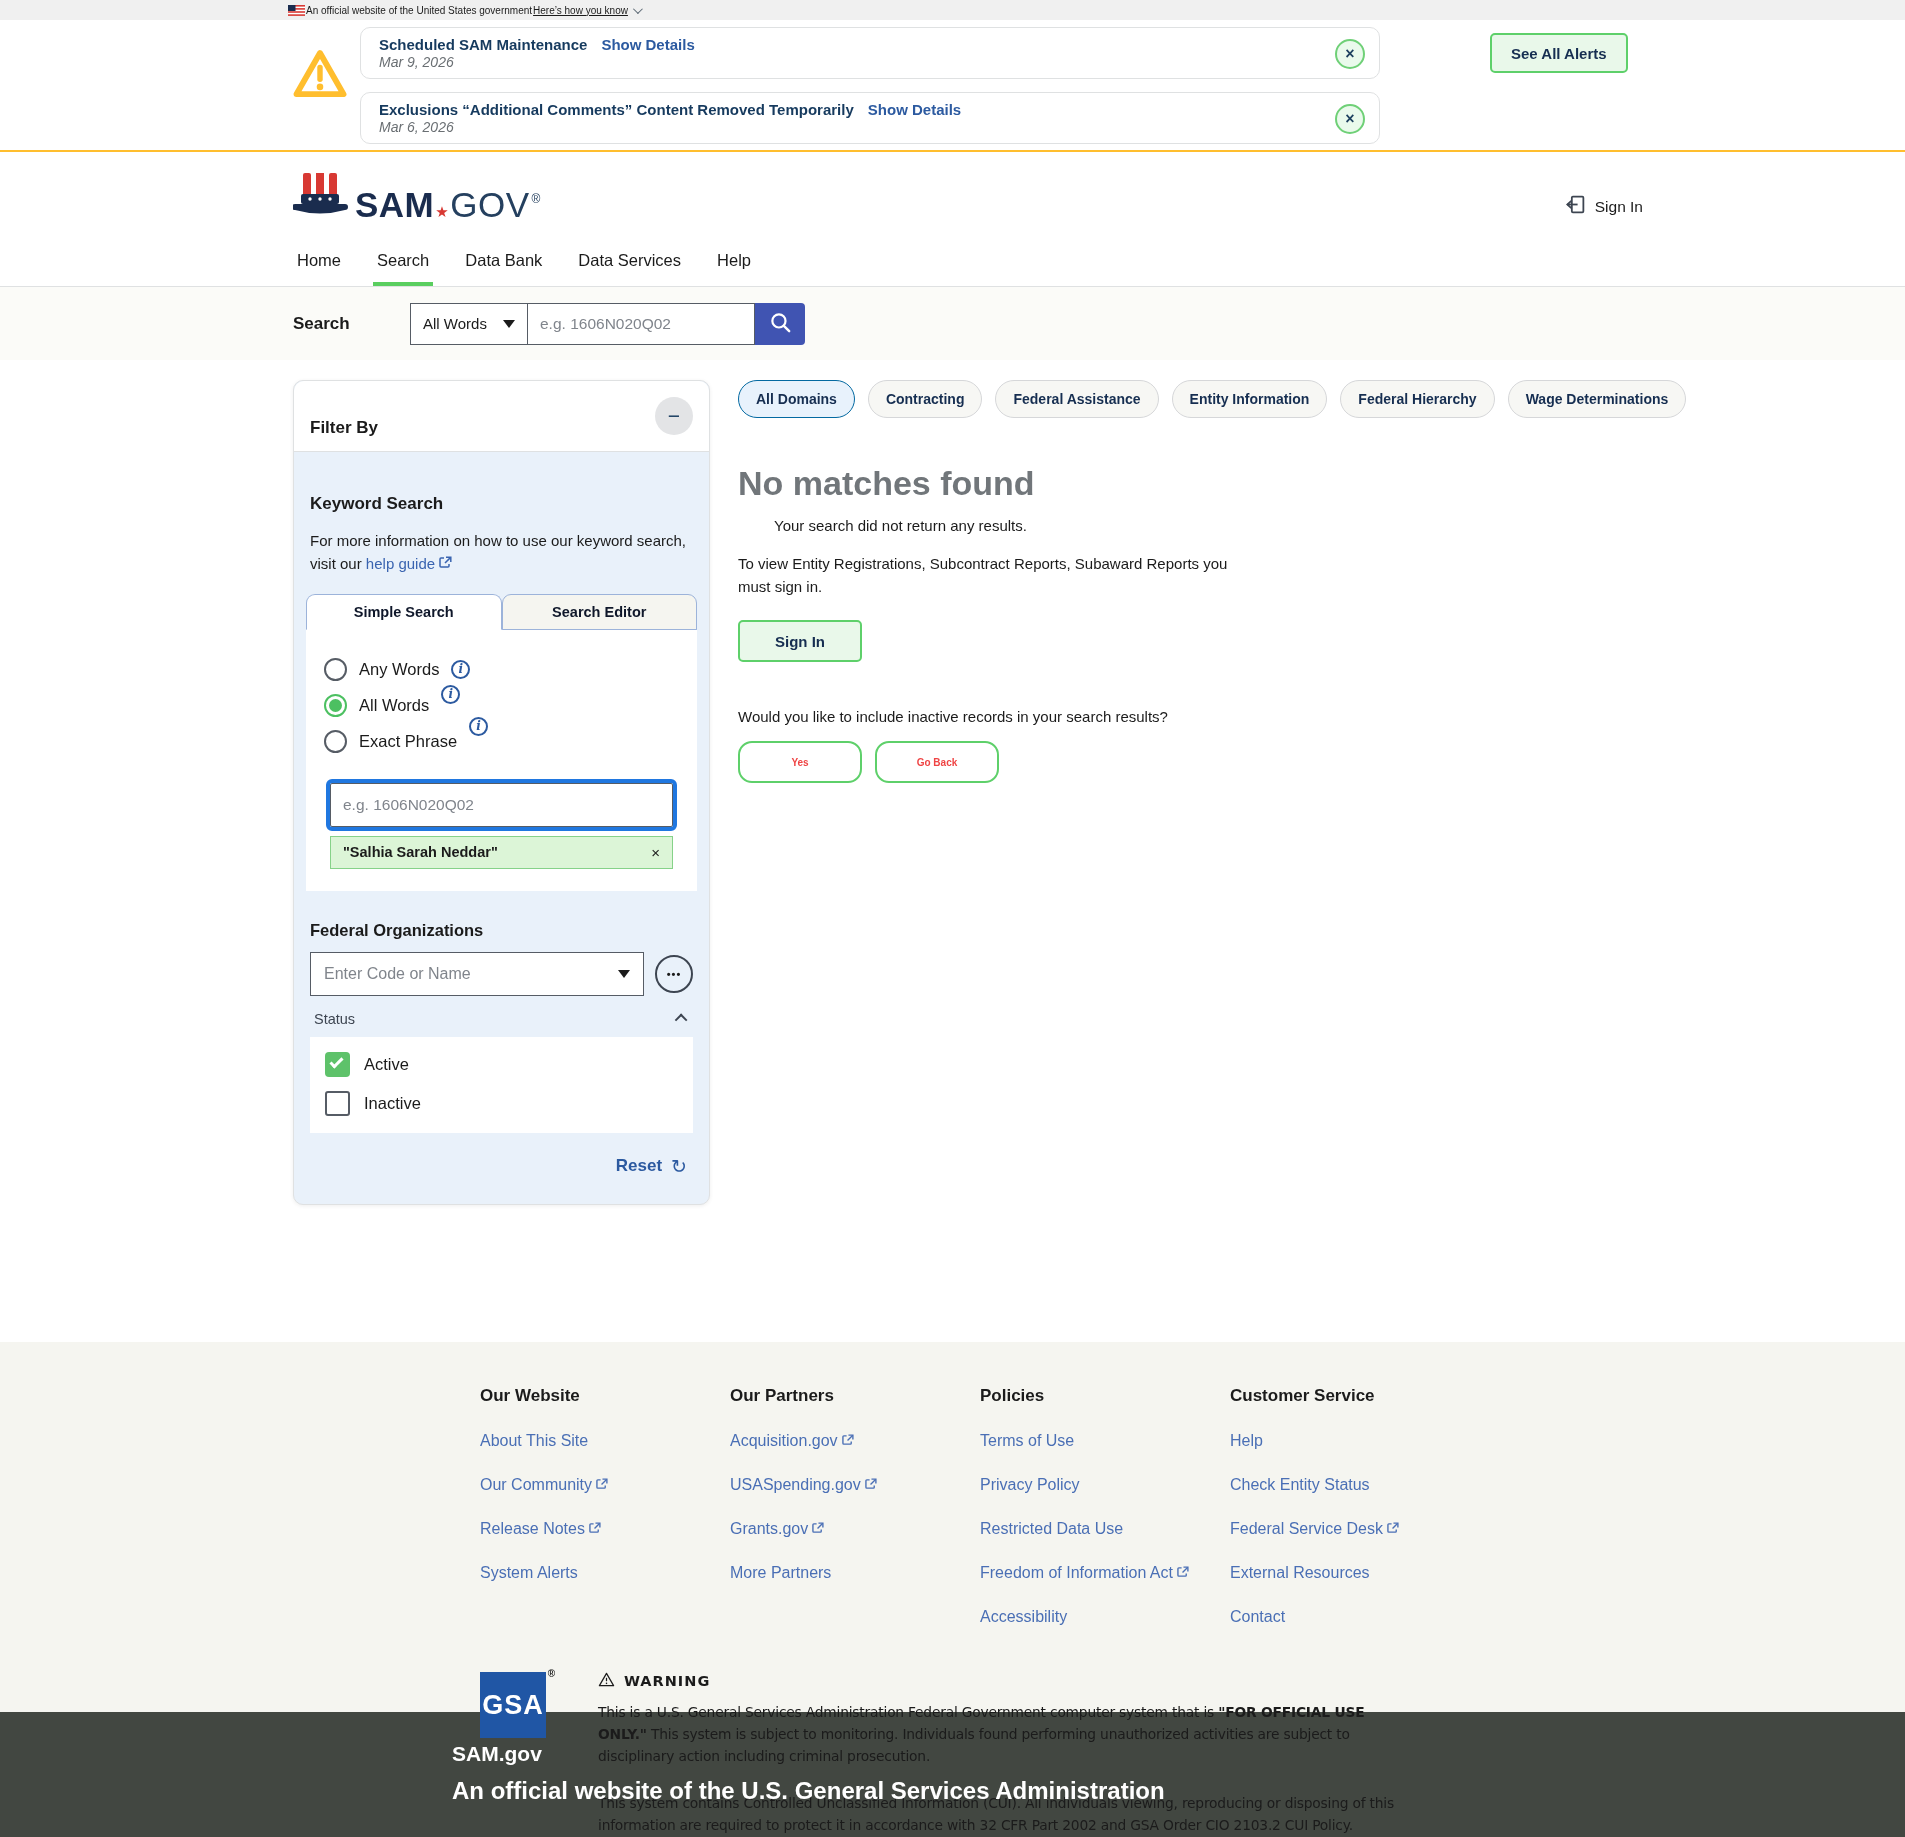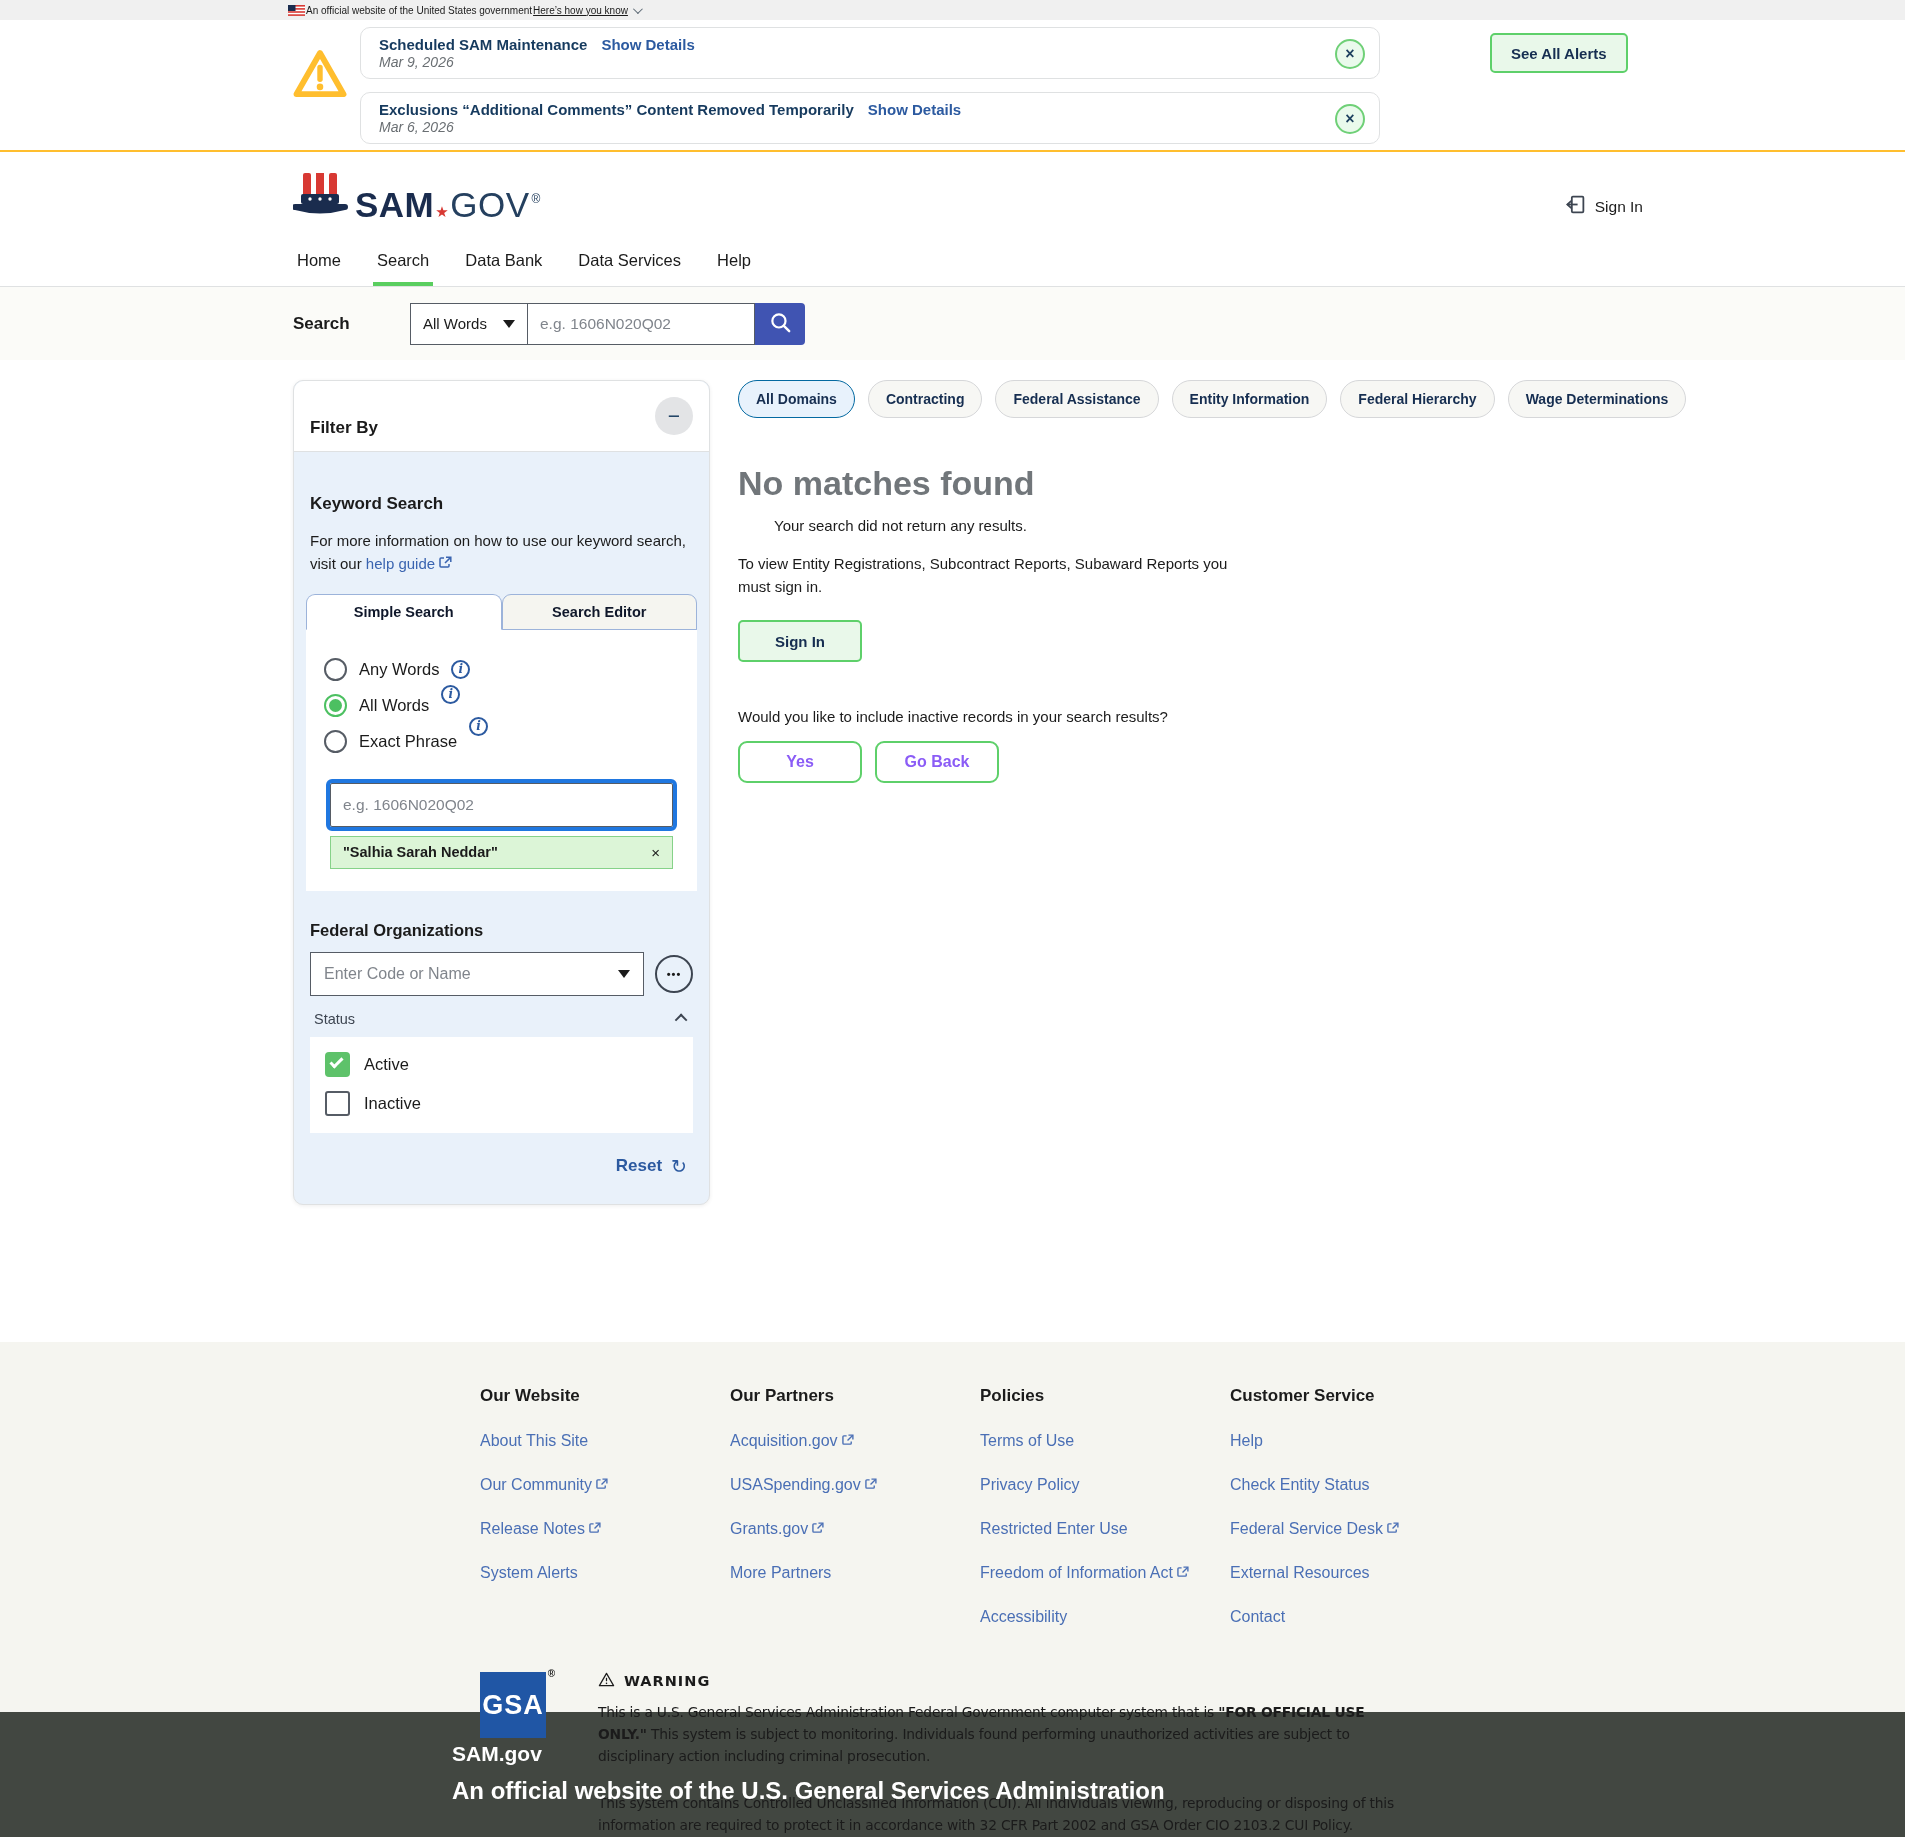--- a/index.html
+++ b/index.html
@@ -97,21 +97,21 @@
   .results-col { margin-left:28px; }
   .pills { display:flex; gap:13px; }
   .pill { height:38px; padding:0 17px; border-radius:19px; display:flex; align-items:center; font-weight:bold; font-size:14px; color:#162e51; background:#f7f7f4; border:1px solid #d6d7d9; cursor:pointer; white-space:nowrap; }
   .pill.active { background:#e8f2fc; border:1px solid #0369a1; }
   .nm-heading { margin-top:46px; font-size:34px; font-weight:bold; color:#71767a; }
   .nm-sub { margin-top:14px; font-size:15px;margin-left:36px; }
   .nm-note { margin-top:19px; font-size:15px; line-height:1.5; max-width:500px; }
   .btn-green-solid { margin-top:22px; width:124px; height:42px; background:#e9f8ea; border:2px solid #5ed06a; border-radius:5px; font-weight:bold; font-size:15px; color:#162e51; cursor:pointer; font-family:"Liberation Sans",sans-serif; }
   .nm-question { margin-top:46px; font-size:15px; }
   .btn-row { margin-top:16px; display:flex; gap:13px; }
-  .btn-green-outline { width:124px; height:42px; background:#fff; border:2px solid #5ed06a; border-radius:9px; font-weight:bold; font-size:16px; color:#8b5cf6; cursor:pointer; font-family:"Liberation Sans",sans-serif; }
+  .btn-green-outline { width:124px; height:42px; background:#fff; border:2px solid #5ed06a; border-radius:14px; font-weight:bold; font-size:10px; color:#ef4444; cursor:pointer; font-family:"Liberation Sans",sans-serif; }
 
   
   .footer { height:370px; background:#f5f5f0; padding:44px 0 0 480px; }
   .f-cols { display:flex; }
   .f-col { width:250px; }
   .f-col-title { font-weight:bold; font-size:17px; }
   .f-link { display:flex; align-items:center; margin-top:26px; font-size:16px; color:#4a6fb5; cursor:pointer; }
   .gsa-row { display:flex; margin-top:46px; }
   .gsa-logo { width:66px; height:66px; background:#2056a5; color:#fff; font-weight:bold; font-size:27px; display:flex; align-items:center; justify-content:center; letter-spacing:1px; position:relative; }
   .gsa-reg { position:absolute; right:-10px; top:-4px; font-size:10px; color:#1b1b1b; }
@@ -412,21 +412,21 @@
 
     <div class="f-col">
       <div class="f-col-title">Policies</div>
       <div class="f-link">
           <span>Terms of Use</span>
         </div>
       <div class="f-link">
           <span>Privacy Policy</span>
         </div>
       <div class="f-link">
-          <span>Restricted Enter Use</span>
+          <span>Restricted Data Use</span>
         </div>
       <div class="f-link">
           <span>Freedom of Information Act</span>
           <span class="ext-icon"><svg width="12" height="12" viewBox="0 0 13 13">
               <path d="M5 2 H2 a1 1 0 0 0 -1 1 v7 a1 1 0 0 0 1 1 h7 a1 1 0 0 0 1 -1 V8" fill="none" stroke="#4a6fb5" stroke-width="1.5"></path>
               <path d="M7 1.2 H11.8 V6" fill="none" stroke="#4a6fb5" stroke-width="1.5"></path>
               <line x1="11.4" y1="1.6" x2="6" y2="7" stroke="#4a6fb5" stroke-width="1.5"></line>
             </svg></span>
         </div>
       <div class="f-link">

